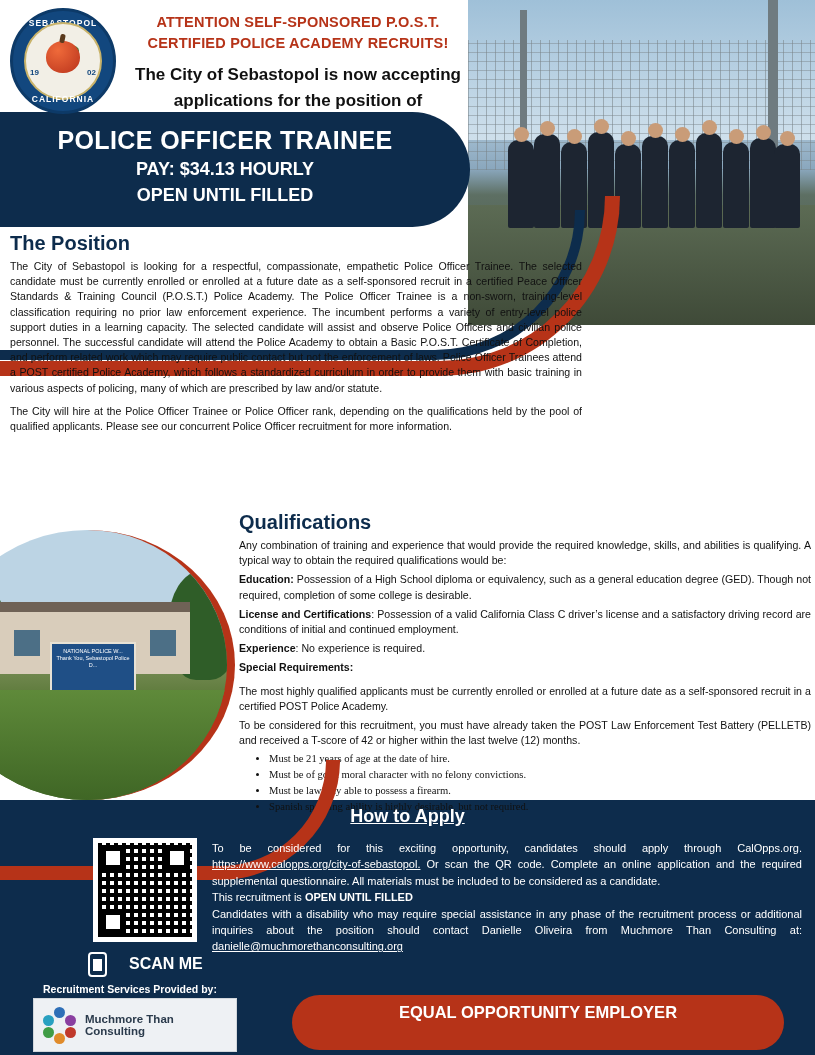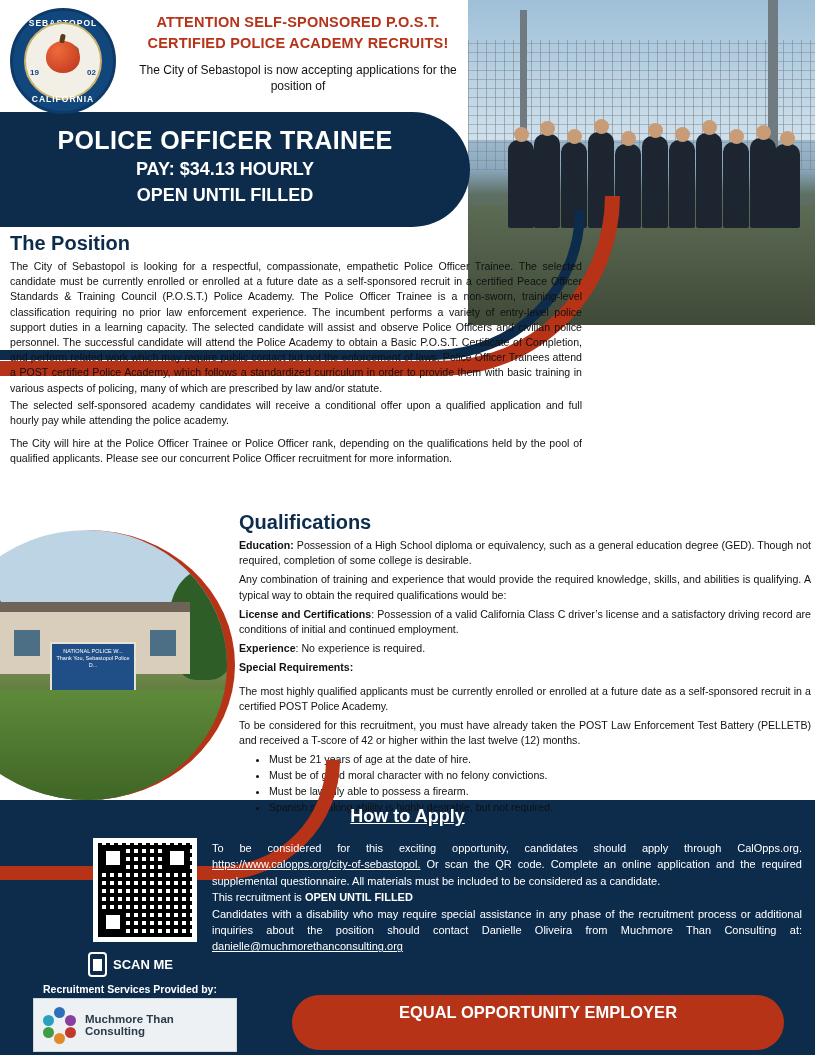--- a/index.html
+++ b/index.html
@@ -48,21 +48,21 @@
 
   .header-text {
     position: absolute; left: 128px; top: 12px; width: 340px;
     text-align: center;
   }
   .header-text .l1, .header-text .l2 {
     color: #b63318; font-weight: bold; font-size: 14.5px; line-height: 21px;
     letter-spacing: .2px;
   }
   .header-text .l3 {
-    color: #111; font-weight: normal; font-size: 12px; line-height: 16px;
+    color: #111; font-weight: bold; font-size: 17px; line-height: 26px;
     margin-top: 8px;
   }
 
   
   .seal {
     position: absolute; left: 10px; top: 8px; width: 106px; height: 106px;
     border-radius: 50%;
     background: #12477e;
     border: 3px solid #0d3a68;
     color: #fff;
@@ -142,21 +142,21 @@
     font-size: 10.6px; line-height: 15.2px; text-align: justify; color: #111;
     margin: 0 0 8px 0;
   }
 
   
   .quals {
     position: absolute; left: 239px; top: 511px; width: 572px;
     z-index: 6;
   }
   .quals .sec-title { font-size: 20px; }
-  .quals ul { margin: 3px 0 0 0; padding-left: 30px; }
+  .quals ul { margin: 3px 0 0 0; padding-left: 30px; font-family: Liberation Serif, serif; }
   .quals li { font-size: 10.6px; line-height: 16px; }
   .lbl { font-weight: bold; }
 
   
   .photo-station {
     position: absolute; left: -60px; top: 530px; width: 295px; height: 270px;
     border-radius: 50%;
     background: linear-gradient(#bcd4e4 0%, #bcd4e4 28%, #8d9a6b 40%, #5c7a3a 62%, #4a6b2e 100%);
     overflow: hidden;
     border-right: 8px solid #b63318;
@@ -224,22 +224,22 @@
   }
   .qr .fp {
     position: absolute; width: 26px; height: 26px; background: #fff;
     border: 6px solid #000;
   }
   .qr .fp.tl { left: 2px; top: 2px; }
   .qr .fp.tr { right: 2px; top: 2px; }
   .qr .fp.bl { left: 2px; bottom: 2px; }
   .scan-me {
     position: absolute; left: 88px; top: 950px; width: 118px; height: 28px;
-    color: #fff; font-size: 13px; font-weight: bold; z-index: 7;
-    display: flex; align-items: center; gap: 6px;
+    color: #fff; font-size: 16px; font-weight: bold; z-index: 7;
+    display: flex; align-items: center; gap: 22px;
   }
   .scan-icon {
     width: 19px; height: 25px; border: 2px solid #fff; border-radius: 4px;
     position: relative; flex: 0 0 auto;
   }
   .scan-icon::after {
     content:""; position:absolute; left: 3px; top: 5px; width: 9px; height: 12px; background:#fff;
   }
 
   
@@ -314,44 +314,43 @@
 <div class="swoosh2"></div>
 <div class="navy-banner">
   <div class="title">POLICE OFFICER TRAINEE</div>
   <div class="pay">PAY: $34.13 HOURLY</div>
   <div class="open">OPEN UNTIL FILLED</div>
 </div>
 
 <div class="position">
   <div class="sec-title">The Position</div>
   <p class="body-txt">The City of Sebastopol is looking for a respectful, compassionate, empathetic Police Officer Trainee. The selected candidate must be currently enrolled or enrolled at a future date as a self-sponsored recruit in a certified Peace Officer Standards &amp; Training Council (P.O.S.T.) Police Academy. The Police Officer Trainee is a non-sworn, training-level classification requiring no prior law enforcement experience. The incumbent performs a variety of entry-level police support duties in a learning capacity. The selected candidate will assist and observe Police Officers and civilian police personnel. The successful candidate will attend the Police Academy to obtain a Basic P.O.S.T. Certificate of Completion, and perform related work which may require public contact but not the enforcement of laws. Police Officer Trainees attend a POST certified Police Academy, which follows a standardized curriculum in order to provide them with basic training in various aspects of policing, many of which are prescribed by law and/or statute.</p>
-  <p class="body-txt" style="margin-top:-6px;">The selected self-sponsored academy candidates will receive a conditional offer upon a qualified application and full hourly pay while attending the police academy.</p>
   <p class="body-txt">The City will hire at the Police Officer Trainee or Police Officer rank, depending on the qualifications held by the pool of qualified applicants. Please see our concurrent Police Officer recruitment for more information.</p>
 </div>
 
 <div class="photo-station">
   <div class="tree" style="left:6px;top:52px;"></div>
   <div class="tree" style="left:228px;top:40px;width:70px;height:110px;"></div>
   <div class="bldg">
     <div class="win" style="left:14px;"></div>
     <div class="win" style="left:150px;"></div>
   </div>
   <div class="banner">
     <div>NATIONAL POLICE W...</div>
     <div>Thank You, Sebastopol Police D...</div>
   </div>
   <div class="lawn"></div>
 </div>
 
 <div class="quals">
   <div class="sec-title">Qualifications</div>
+  <p class="body-txt" style="margin-bottom:4px;">Any combination of training and experience that would provide the required knowledge, skills, and abilities is qualifying. A typical way to obtain the required qualifications would be:</p>
   <p class="body-txt" style="margin-bottom:4px;">
     <span class="lbl">Education:</span><span> Possession of a High School diploma or equivalency, such as a general education degree (GED). Though not required, completion of some college is desirable.</span>
   </p>
-  <p class="body-txt" style="margin-bottom:4px;">Any combination of training and experience that would provide the required knowledge, skills, and abilities is qualifying. A typical way to obtain the required qualifications would be:</p>
   <p class="body-txt" style="margin-bottom:4px;">
     <span class="lbl">License and Certifications</span><span>: Possession of a valid California Class C driver’s license and a satisfactory driving record are conditions of initial and continued employment.</span>
   </p>
   <p class="body-txt" style="margin-bottom:4px;">
     <span class="lbl">Experience</span><span>: No experience is required.</span>
   </p>
   <p class="body-txt lbl" style="margin-bottom:8px;">Special Requirements:</p>
   <p class="body-txt" style="margin-bottom:4px;">The most highly qualified applicants must be currently enrolled or enrolled at a future date as a self-sponsored recruit in a certified POST Police Academy.</p>
   <p class="body-txt" style="margin-bottom:2px;">To be considered for this recruitment, you must have already taken the POST Law Enforcement Test Battery (PELLETB) and received a T-score of 42 or higher within the last twelve (12) months.</p>
   <ul>

